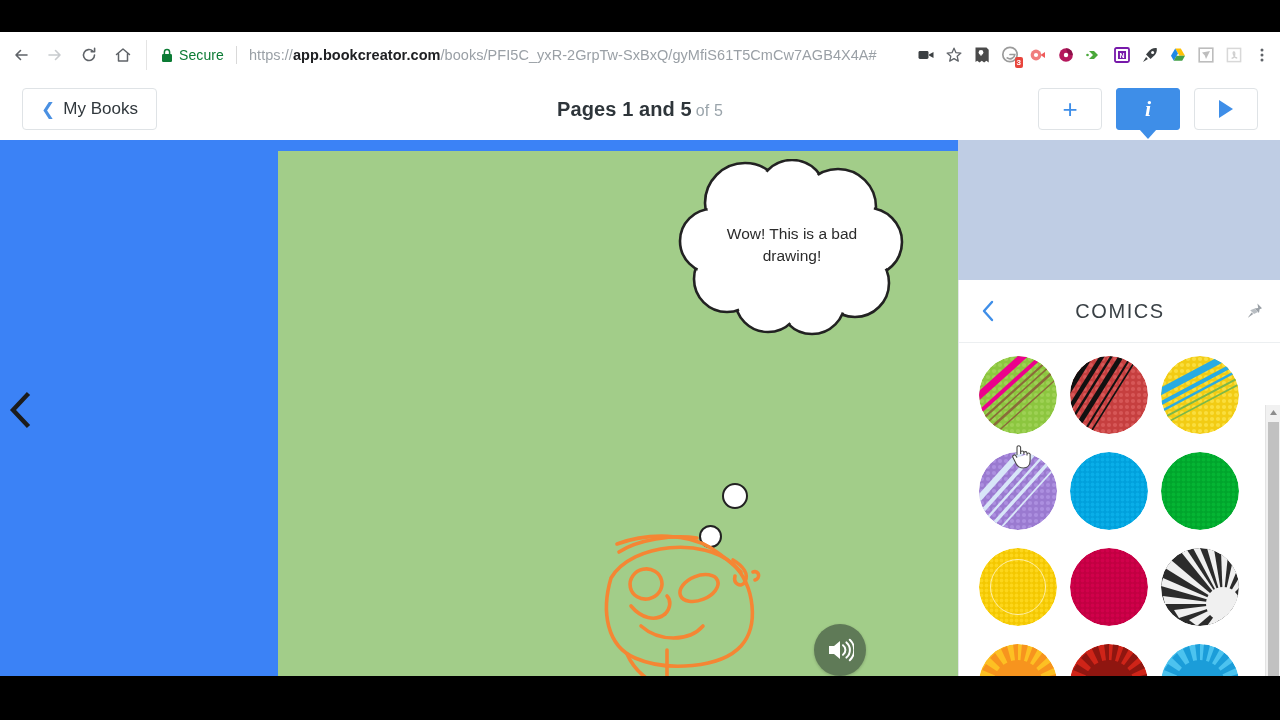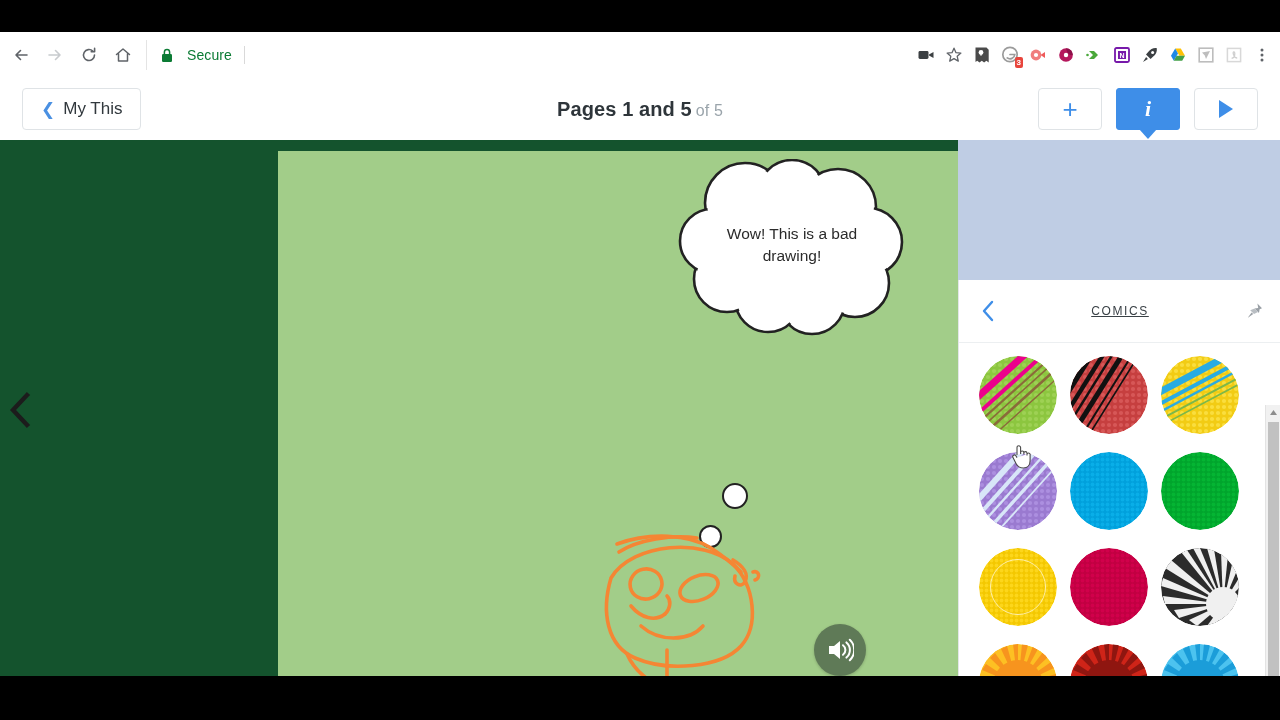--- a/index.html
+++ b/index.html
@@ -24,21 +24,21 @@
   .nav-btns{display:flex;align-items:center;gap:0;padding-left:4px;}
   .nav-btn{
     width:34px;height:34px;display:flex;align-items:center;justify-content:center;
     border:none;background:transparent;cursor:pointer;
   }
   .nav-btn svg{display:block;}
   .omni-wrap{
     flex:1;display:flex;align-items:center;height:30px;margin:0 8px 0 6px;
     border-left:1px solid #e4e4e4;padding-left:14px;
   }
-  .secure-lock{display:flex;align-items:center;gap:14px;}
+  .secure-lock{display:flex;align-items:center;gap:6px;}
   .secure-text{color:#0b7b34;font-size:14px;letter-spacing:.1px;}
   .omni-div{width:1px;height:18px;background:#d9d9d9;margin:0 12px;}
   .url{font-size:14.5px;color:#9aa0a6;white-space:nowrap;letter-spacing:.05px;}
   .url b{color:#202124;font-weight:700;}
   .chrome-right{display:flex;align-items:center;gap:0;padding-right:4px;}
   .ext{
     width:28px;height:30px;display:flex;align-items:center;justify-content:center;
     position:relative;cursor:pointer;
   }
   .badge{
@@ -81,21 +81,21 @@
   }
   .plus{color:#3e8ee8;font-size:26px;line-height:1;font-weight:300;}
   .ital-i{color:#fff;font-style:italic;font-weight:700;font-size:22px;font-family:"Liberation Serif",serif;}
   .play-tri{width:0;height:0;border-top:9px solid transparent;border-bottom:9px solid transparent;border-left:14px solid #3e8ee8;}
 
   
   .workspace{
     position:absolute;left:0;top:140px;width:1280px;height:536px;
     background:#bfcde4;overflow:hidden;
   }
-  .canvas-area{position:absolute;left:0;top:0;width:958px;height:536px;background:#14532d;overflow:hidden;}
+  .canvas-area{position:absolute;left:0;top:0;width:958px;height:536px;background:#3b82f6;overflow:hidden;}
   .page{
     position:absolute;left:278px;top:11px;width:680px;height:525px;
     background:#a2cd89;overflow:hidden;
   }
   .prev-arrow{
     position:absolute;left:0;top:248px;width:40px;height:44px;
     display:flex;align-items:center;justify-content:center;cursor:pointer;
   }
 
   
@@ -126,21 +126,21 @@
     border-left:1px solid #e3e6e8;
   }
   .panel-head{
     position:relative;height:62px;display:flex;align-items:center;justify-content:center;
     border-bottom:1px solid #eceff1;
   }
   .panel-back{
     position:absolute;left:22px;top:0;height:62px;display:flex;align-items:center;
     color:#3e8ee8;font-size:22px;cursor:pointer;line-height:1;
   }
-  .panel-title{font-size:12px;letter-spacing:1.6px;color:#3a4146;font-weight:400;text-decoration:underline;}
+  .panel-title{font-size:20px;letter-spacing:1.6px;color:#3a4146;font-weight:400;}
   .panel-pin{position:absolute;right:16px;top:0;height:62px;display:flex;align-items:center;cursor:pointer;}
   .panel-body{
     position:relative;height:473px;overflow:hidden;padding-top:11px;box-sizing:border-box;
   }
   .swatch-grid{
     display:grid;grid-template-columns:repeat(3,1fr);
     row-gap:14px;column-gap:0;padding:0 22px 0 14px;width:272px;
   }
   .swatch-cell{display:flex;align-items:center;justify-content:center;height:82px;}
   .swatch{
@@ -191,20 +191,21 @@
 
     <div class="omni-wrap">
       <div class="secure-lock">
         <svg width="12" height="15" viewBox="0 0 12 15">
             <rect x="1" y="6" width="10" height="8" rx="1.2" fill="#0b7b34"></rect>
             <path d="M3.4 6V4.1a2.6 2.6 0 0 1 5.2 0V6" stroke="#0b7b34" stroke-width="1.5" fill="none"></path>
           </svg>
         <span class="secure-text">Secure</span>
       </div>
       <div class="omni-div"></div>
+      <div class="url"><span>https://</span><b>app.bookcreator.com</b><span>/books/PFI5C_yxR-2GrpTw-SxBxQ/gyMfiS61T5CmCw7AGB4X4A#</span></div>
     </div>
 
     <div class="chrome-right">
       <div class="ext">
         <svg width="18" height="18" viewBox="0 0 18 18">
             <rect x="1.5" y="5" width="10" height="8" rx="1.4" fill="#3c4043"></rect>
             <path d="M12 8.4 16.5 6v6L12 9.6z" fill="#3c4043"></path>
           </svg>
       </div>
       <div class="ext">
@@ -286,21 +287,21 @@
             <circle cx="9" cy="15" r="1.5" fill="#5f6368"></circle>
           </svg>
       </div>
     </div>
   </div>
 
   <div class="apptoolbar">
     <div class="tb-left">
       <div class="tbbtn">
         <span class="chev-left">❮</span>
-        <span>My This</span>
+        <span>My Books</span>
       </div>
     </div>
 
     <div class="tb-center">
       <div class="pagetitle">
         <span>Pages 1 and 5</span><span class="of">of 5</span>
       </div>
     </div>
 
     <div class="tb-right">

